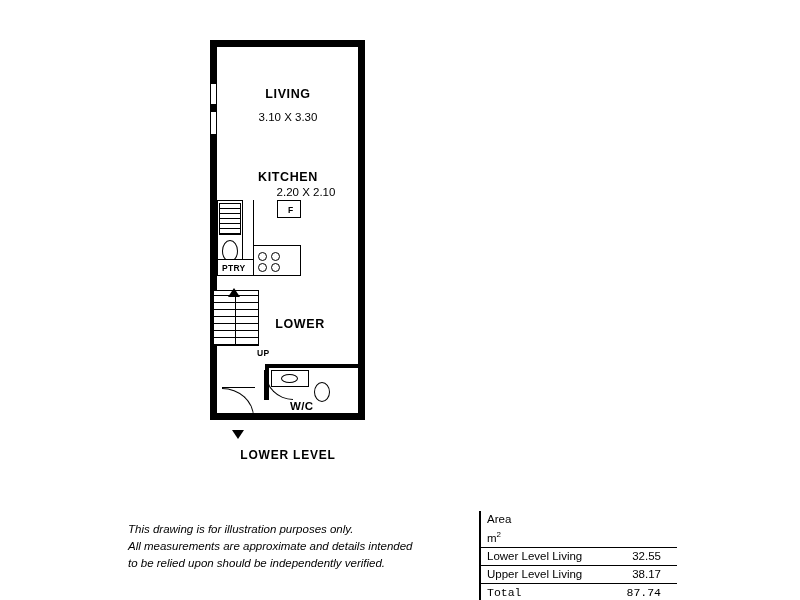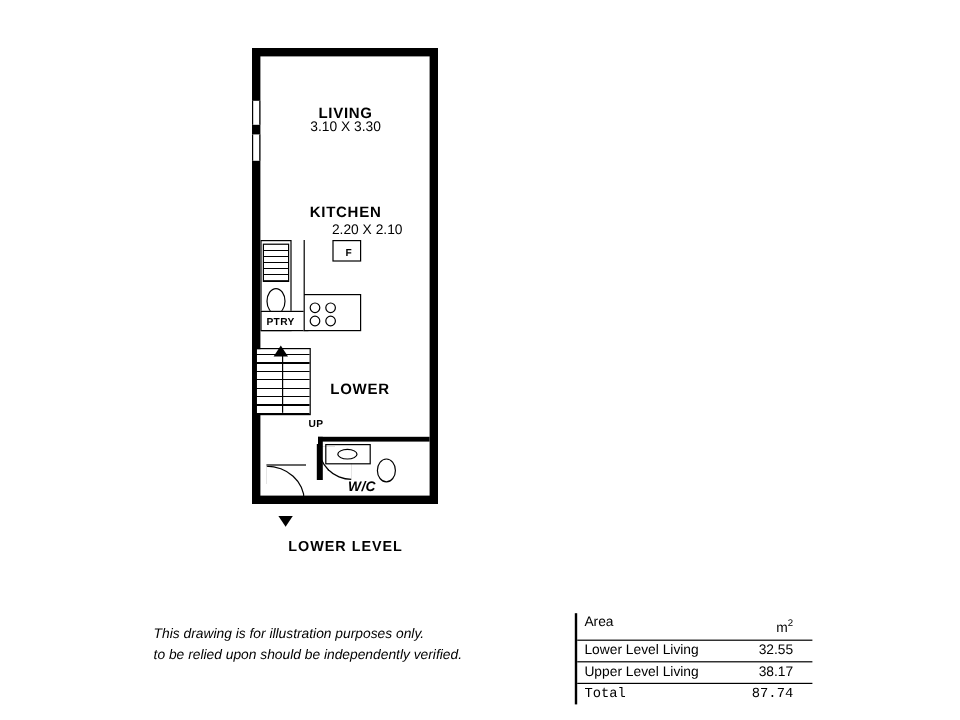--- a/index.html
+++ b/index.html
@@ -76,21 +76,21 @@
     border-left: 2px solid #000;
     font-size: 11.5px;
   }
   .area-table .row {
     display: flex;
     justify-content: space-between;
     padding: 1px 4px 1px 6px;
     border-bottom: 1px solid #000;
     line-height: 15px;
   }
-  .area-table .row.head { border-bottom: 1.5px solid #000; }
+  .area-table .row.head { border-bottom: 1.5px solid #000; flex-direction: column; }
   .area-table .row.total { border-bottom: none; font-family: Liberation Mono, monospace; }
   .area-table .lbl { white-space: nowrap; }
   .area-table .val { white-space: nowrap; padding-right: 12px; }
   .sup { font-size: 8px; vertical-align: super; }
 
   
   .thin-box {
     position: absolute;
     border: 1.2px solid #000;
     background: #fff;
@@ -155,21 +155,21 @@
 
     <div class="wall" style="left:210px;top:40px;width:155px;height:7px;"></div>
     <div class="wall" style="left:210px;top:413px;width:155px;height:7px;"></div>
     <div class="wall" style="left:210px;top:40px;width:7px;height:380px;"></div>
     <div class="wall" style="left:358px;top:40px;width:7px;height:380px;"></div>
 
     <div class="window-v" style="left:210px;top:84px;width:7px;height:20px;"></div>
     <div class="window-v" style="left:210px;top:112px;width:7px;height:22px;"></div>
 
     <div class="room-name" style="left:240px;top:87px;width:96px;">LIVING</div>
-    <div class="room-dim" style="left:240px;top:100px;width:96px;">3.10 X 3.30</div>
+    <div class="room-dim" style="left:240px;top:111px;width:96px;">3.10 X 3.30</div>
 
     <div class="room-name" style="left:237px;top:170px;width:102px;">KITCHEN</div>
     <div class="room-dim" style="left:255px;top:186px;width:102px;">2.20 X 2.10</div>
 
     <div class="thin-box" style="left:217px;top:200px;width:26px;height:76px;"></div>
     <div class="hatch-box" style="left:219px;top:203px;width:22px;height:32px;"></div>
     <div class="oval" style="left:222px;top:240px;width:16px;height:22px;"></div>
 
     <div class="thin-box" style="left:217px;top:259px;width:40px;height:17px;"></div>
     <div class="small-label" style="left:222px;top:263px;">PTRY</div>
@@ -188,21 +188,21 @@
     <div class="tri-up" style="left:228px;top:288px;"></div>
     <div class="small-label" style="left:230px;top:348px;padding-left:27px;">UP</div>
 
     <div class="room-name" style="left:263px;top:317px;width:74px;">LOWER</div>
 
     <div class="wall" style="left:265px;top:364px;width:93px;height:4px;"></div>
     <div class="wall" style="left:265px;top:364px;width:4px;height:36px;"></div>
     <div class="thin-box" style="left:271px;top:370px;width:38px;height:17px;"></div>
     <div class="oval" style="left:281px;top:374px;width:17px;height:9px;"></div>
     <div class="oval" style="left:314px;top:382px;width:16px;height:20px;"></div>
-    <div class="small-label" style="left:290px;top:400px;font-size:11.5px;font-style:italic;">W/C</div>
+    <div class="small-label" style="left:290px;top:400px;font-size:11.5px;">W/C</div>
 
     <div class="arc arc-bl" style="left:265px;top:372px;width:28px;height:28px;"></div>
     <div class="line" style="left:264px;top:370px;width:1.4px;height:30px;"></div>
 
     <div class="arc arc-tr" style="left:222px;top:388px;width:32px;height:29px;"></div>
     <div class="line" style="left:222px;top:387px;width:33px;height:1.4px;"></div>
     <div class="tri-up" style="left:232px;top:430px;transform:rotate(180deg);"></div>
 
     <div class="level-title" style="left:212px;top:448px;width:152px;">LOWER LEVEL</div>
   </div>
@@ -282,20 +282,21 @@
     
     
     
 
     
     
   </div>
 
   <div class="disclaimer">
     <div>This drawing is for illustration purposes only.</div>
+    <div>All measurements are approximate and details intended</div>
     <div>to be relied upon should be independently verified.</div>
   </div>
 
   <div class="area-table">
     <div class="row head">
       <span class="lbl">Area</span>
       <span class="val"><span>m</span><span class="sup">2</span></span>
     </div>
     <div class="row">
       <span class="lbl">Lower Level Living</span>

